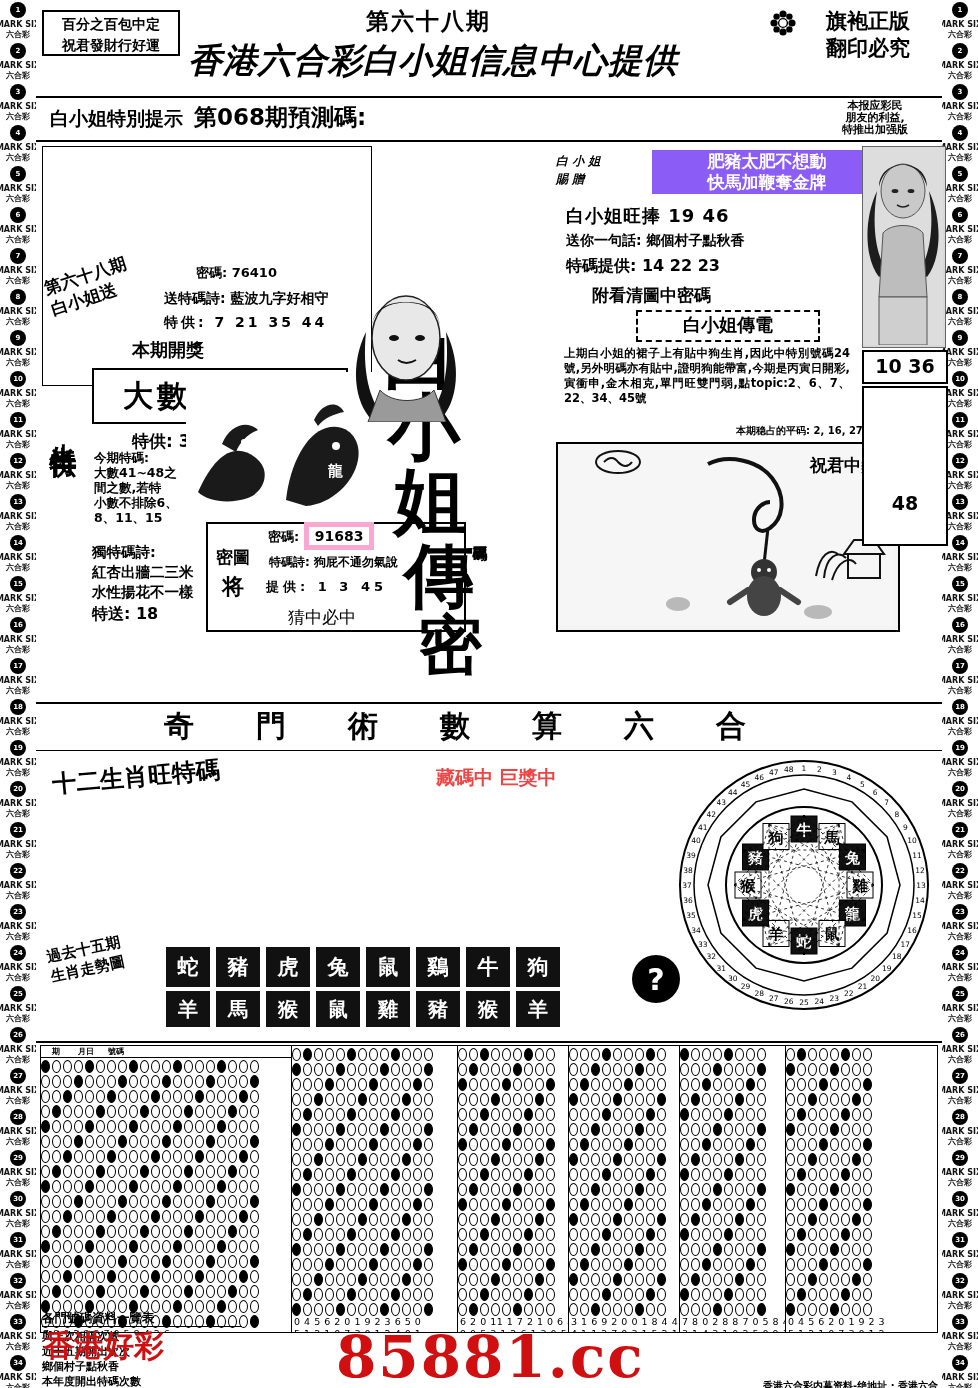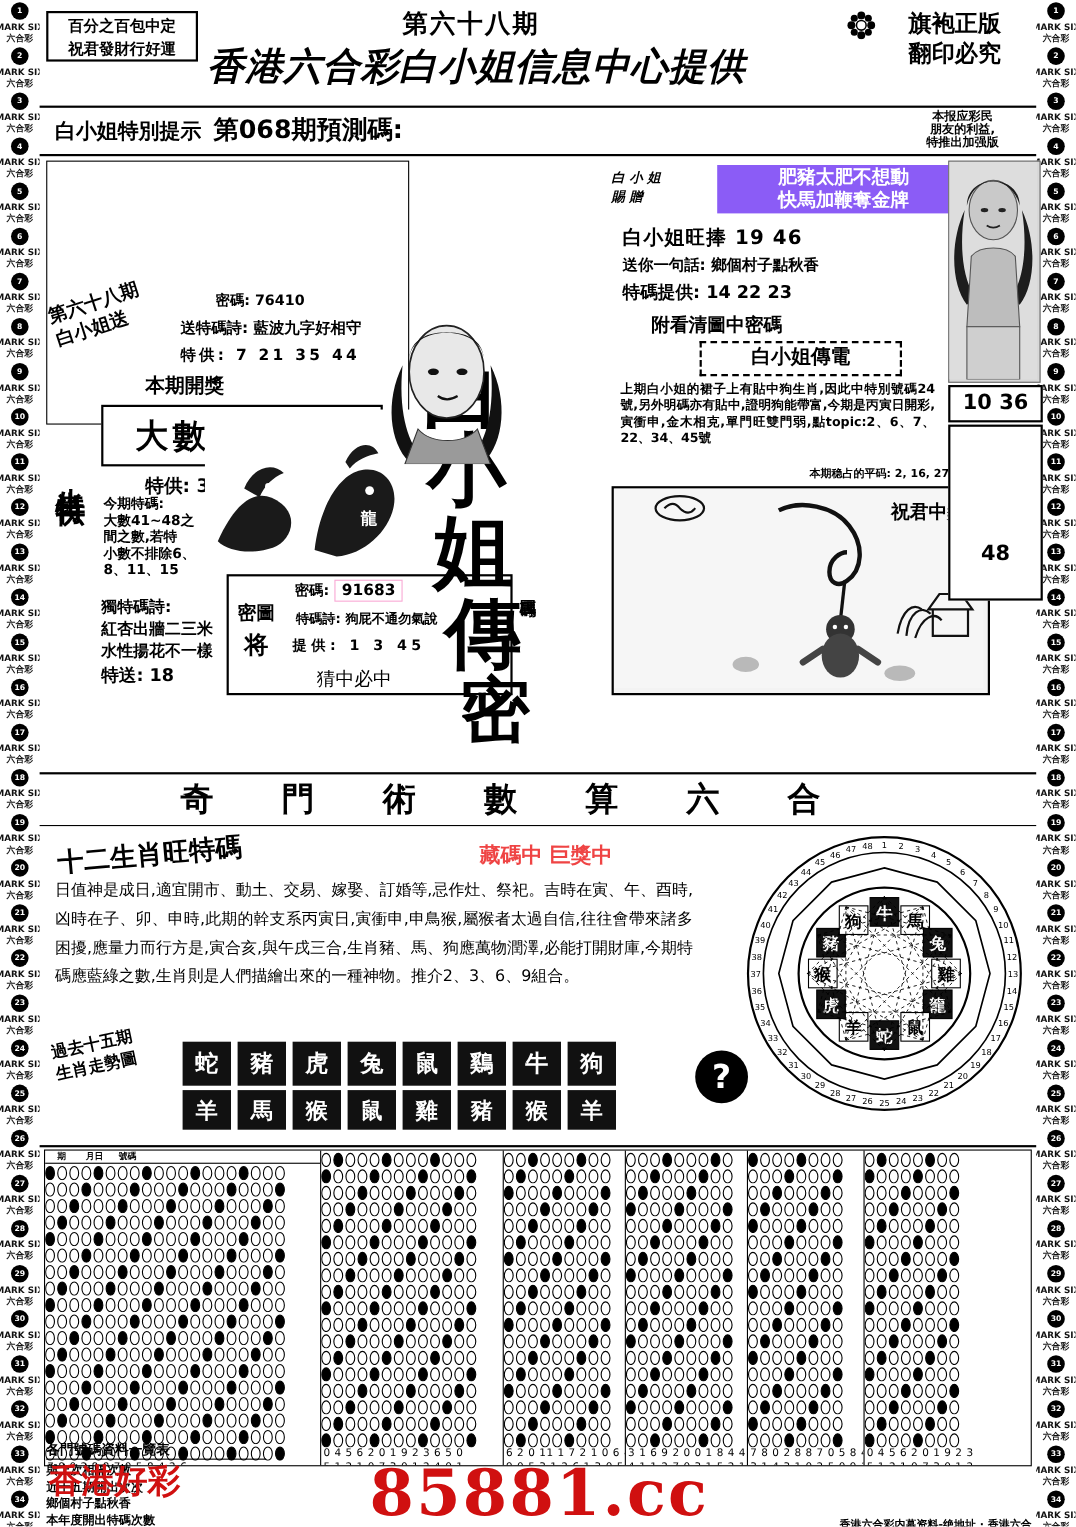--- a/index.html
+++ b/index.html
@@ -257,21 +257,21 @@
     font-size: 17px;
     font-weight: bold;
   }
   .mi-box .mi-code {
     position: absolute;
     left: 60px; top: 4px;
     font-size: 13px;
     font-weight: bold;
   }
   .mi-box .mi-code .val {
-    border: 1px solid #f9a8d4;
+    border: 5px solid #f9a8d4;
     padding: 1px 6px;
     font-size: 14px;
   }
   .mi-box .mi-poem {
     position: absolute;
     left: 61px; top: 30px;
     font-size: 12px;
     font-weight: bold;
   }
   .mi-box .mi-give {
@@ -1138,21 +1138,20 @@
         <div class="t" style="left:312px">術</div>
         <div class="t" style="left:404px">數</div>
         <div class="t" style="left:496px">算</div>
         <div class="t" style="left:588px">六</div>
         <div class="t" style="left:680px">合</div>
       </div>
 
     <div class="article">
       <div class="art-title">十二生肖旺特碼</div>
       <div class="art-sub">藏碼中 巨獎中</div>
-      <div class="art-body">日值神是成日,適宜開市、動土、交易、嫁娶、訂婚等,忌作灶、祭祀。吉時在寅、午、酉時,凶時在子、卯、申時,此期的幹支系丙寅日,寅衝申,申鳥猴,屬猴者太過自信,往往會帶來諸多困擾,應量力而行方是,寅合亥,與午戌三合,生肖豬、馬、狗應萬物潤澤,必能打開財庫,今期特碼應藍綠之數,生肖則是人們描繪出來的一種神物。推介2、3、6、9組合。</div>
       <div class="left-rot-label" style="white-space:pre-line;">過去十五期
 生肖走勢圖</div>
       <div class="zodiac-row" id="zr1">
           <div class="cell">蛇</div>
           <div class="cell">豬</div>
           <div class="cell">虎</div>
           <div class="cell">兔</div>
           <div class="cell">鼠</div>
           <div class="cell">鷄</div>
           <div class="cell">牛</div>

